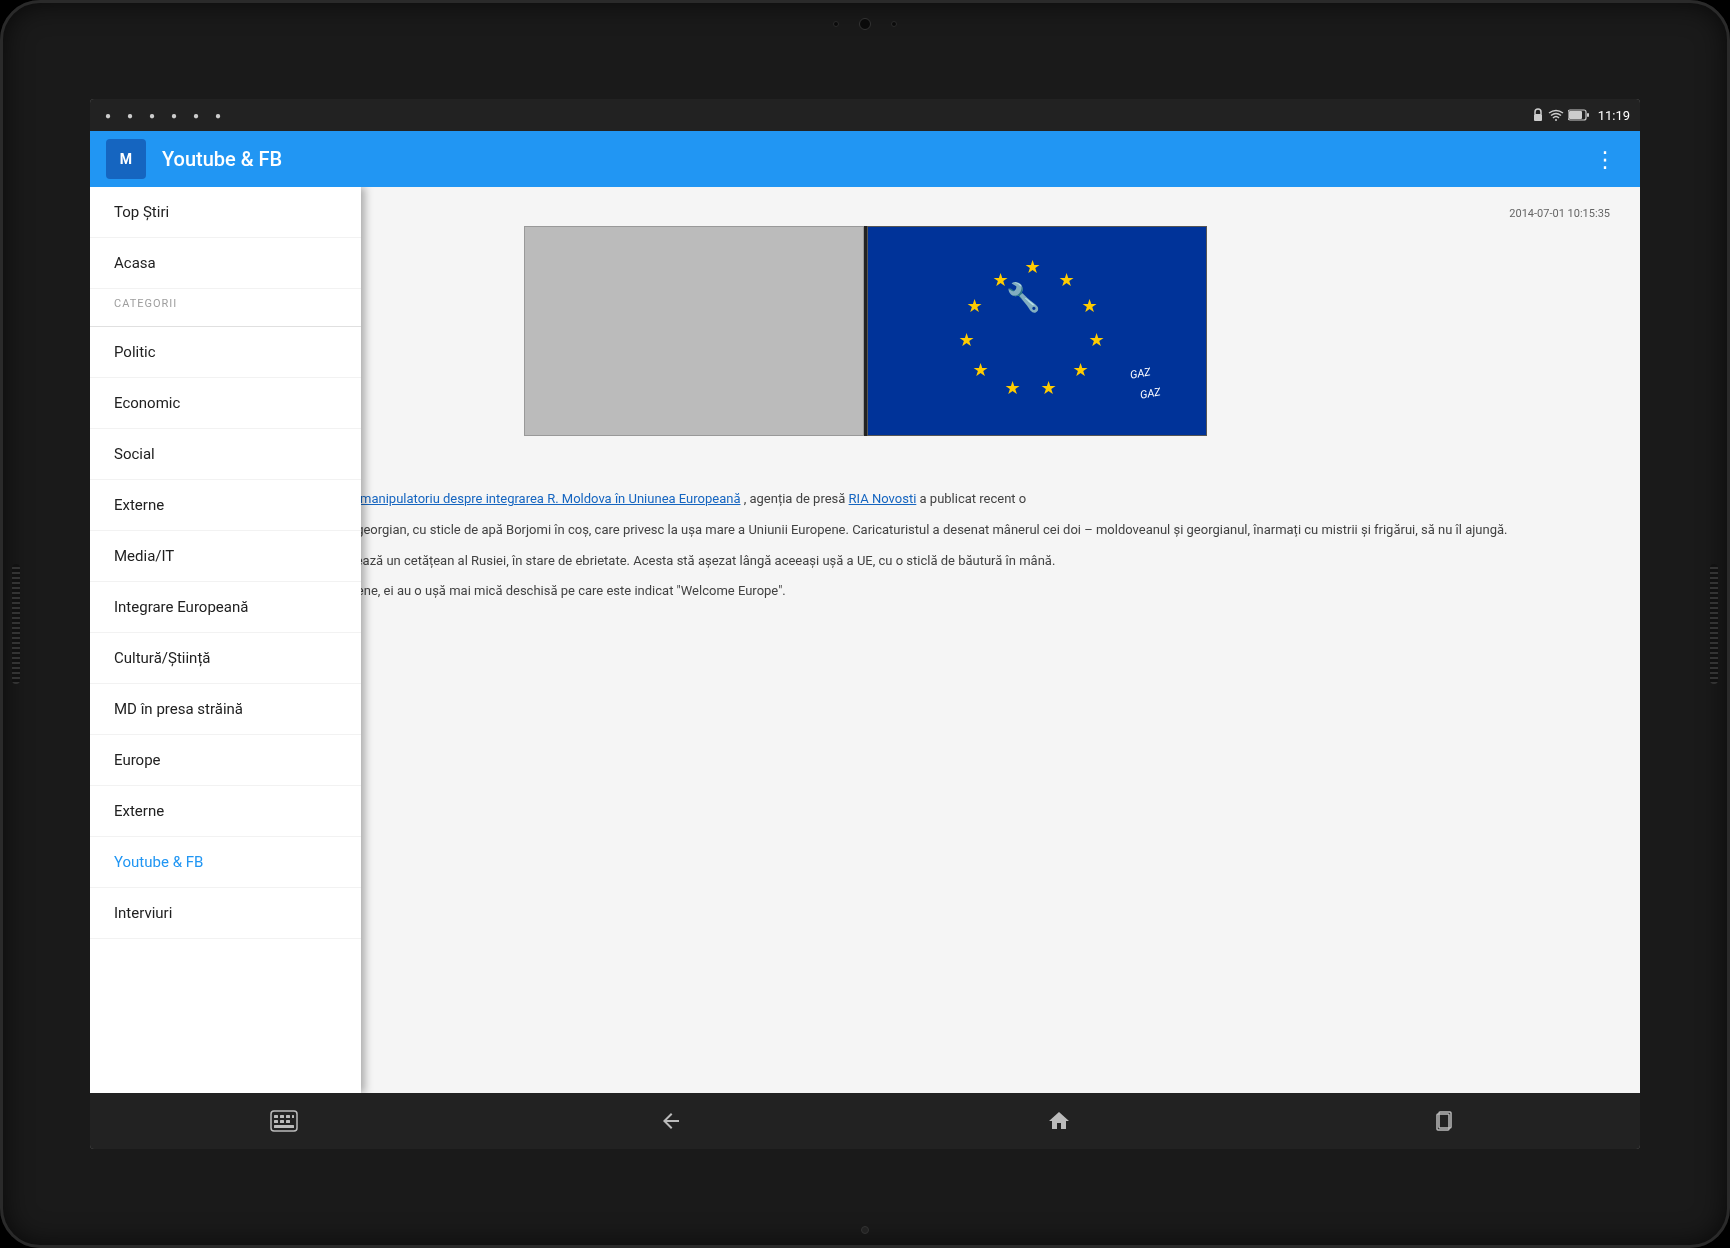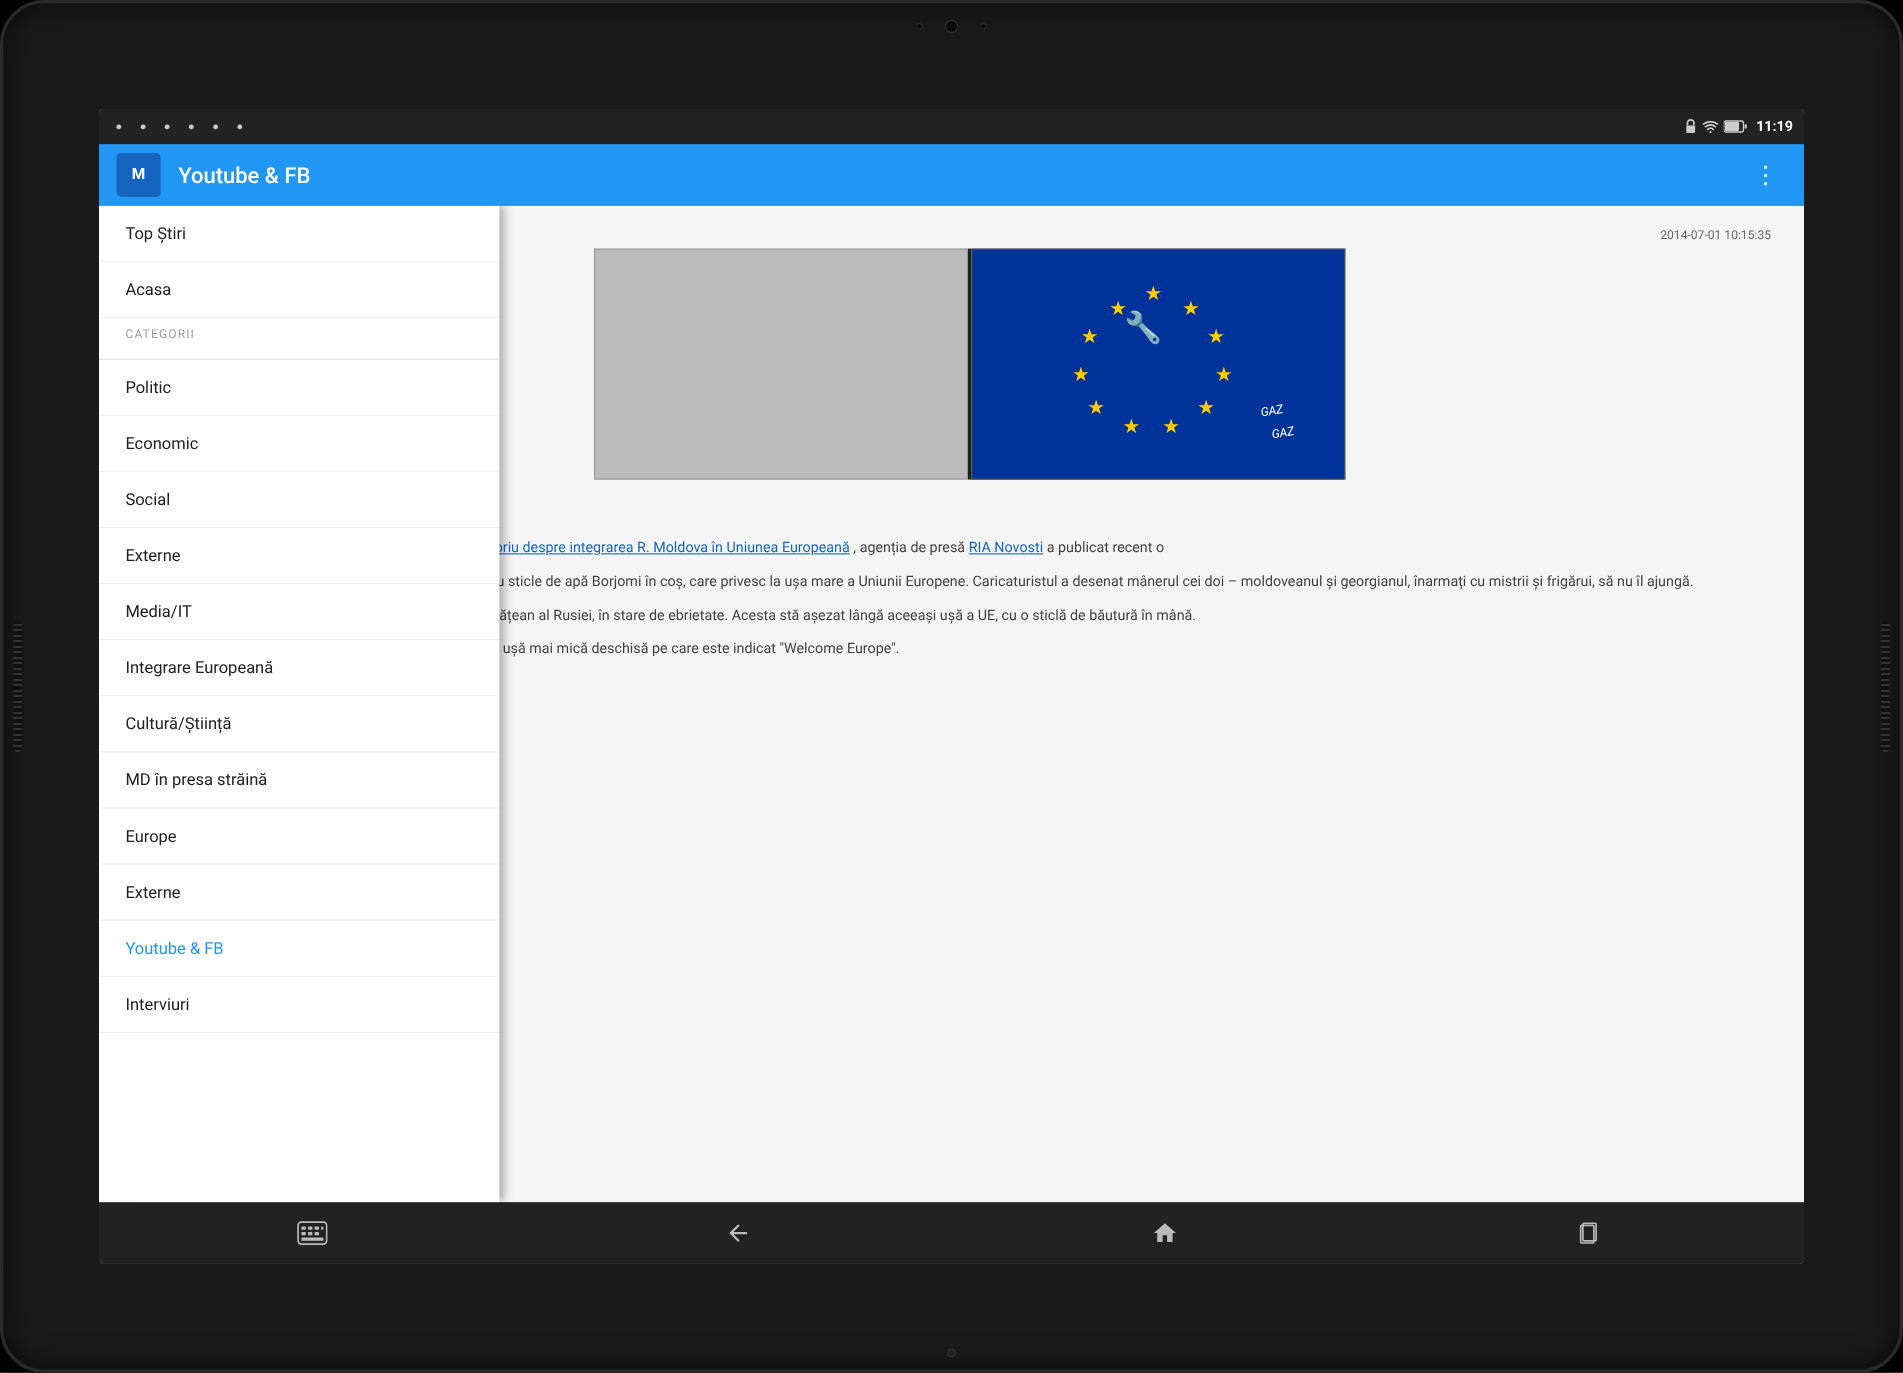--- a/index.html
+++ b/index.html
@@ -196,21 +196,21 @@
       cursor: pointer;
       padding: 8px;
     }
 
     
     .drawer-overlay {
       position: absolute;
       top: 88px;
       left: 0;
       bottom: 56px;
-      width: 364px;
+      width: 271px;
       background: #fff;
       z-index: 40;
       overflow-y: auto;
       box-shadow: 4px 0 8px rgba(0,0,0,0.3);
     }
 
     .drawer-item {
       padding: 16px 24px;
       font-size: 15px;
       color: #212121;
@@ -244,21 +244,20 @@
 
     .article-content {
       padding: 20px 30px;
       background: #f5f5f5;
       position: absolute;
       top: 0;
       left: 0;
       right: 0;
       bottom: 0;
       overflow: hidden;
-      margin-left: 32px;
     }
 
     .article-image-area {
       display: flex;
       justify-content: center;
       margin-bottom: 20px;
     }
 
     .article-image-placeholder {
       width: 340px;
@@ -408,21 +407,21 @@
             <path d="M5 9 Q8 6 11 9" stroke="#ccc" stroke-width="1.5" fill="none"></path>
             <circle cx="8" cy="11" r="1" fill="#ccc"></circle>
           </svg>
 
           <svg width="22" height="12" viewBox="0 0 22 12">
             <rect x="0" y="1" width="18" height="10" rx="2" stroke="#ccc" stroke-width="1.2" fill="none"></rect>
             <rect x="1" y="2" width="13" height="8" rx="1" fill="#ccc"></rect>
             <rect x="19" y="4" width="2" height="4" rx="1" fill="#ccc"></rect>
           </svg>
         </div>
-        <span style="color:#fff;font-size:13px;font-weight:bold;">11:19</span>
+        <span style="color:#fff;font-size:13px;font-weight:normal;">11:19</span>
       </div>
     </div>
 
     <div class="app-bar">
       <div class="app-logo">
         <span>M</span>
       </div>
       <span class="app-title">Youtube &amp; FB</span>
       <span class="app-more">⋮</span>
     </div>

